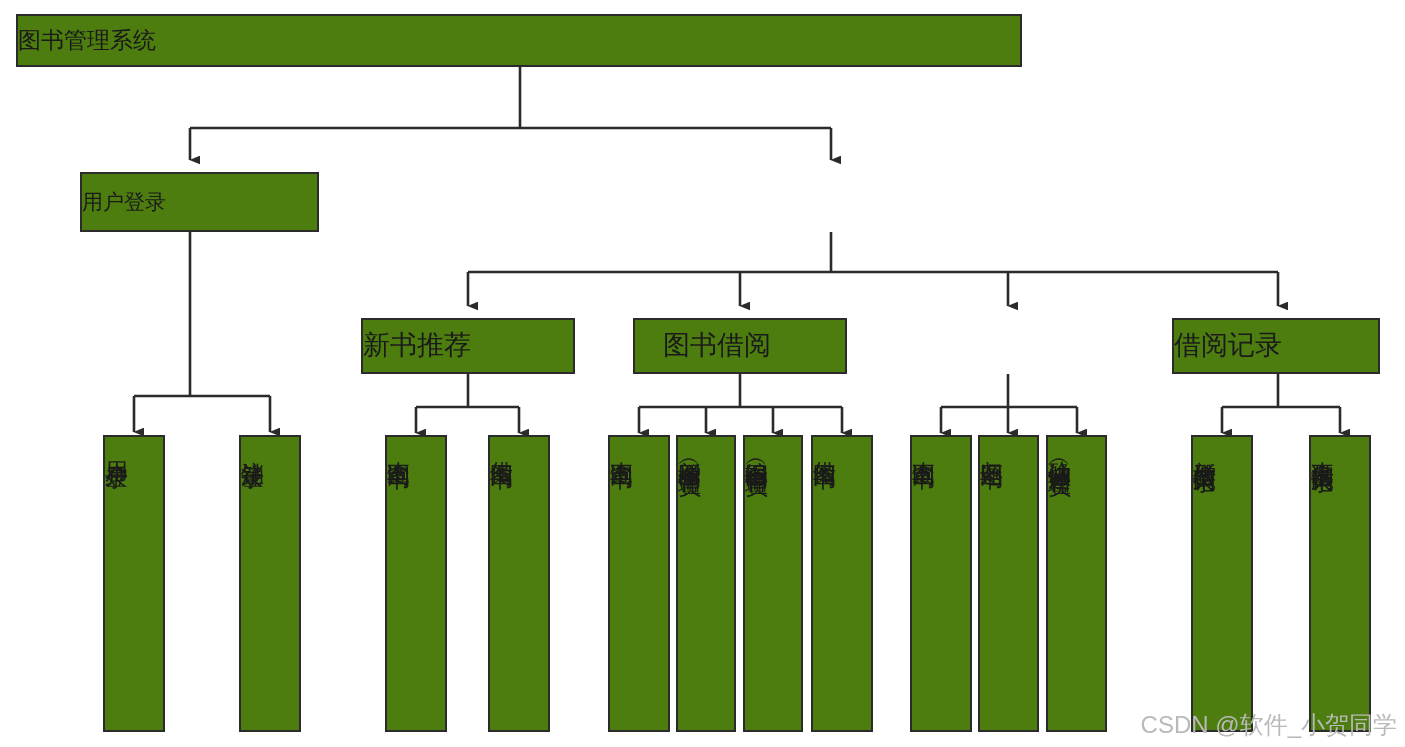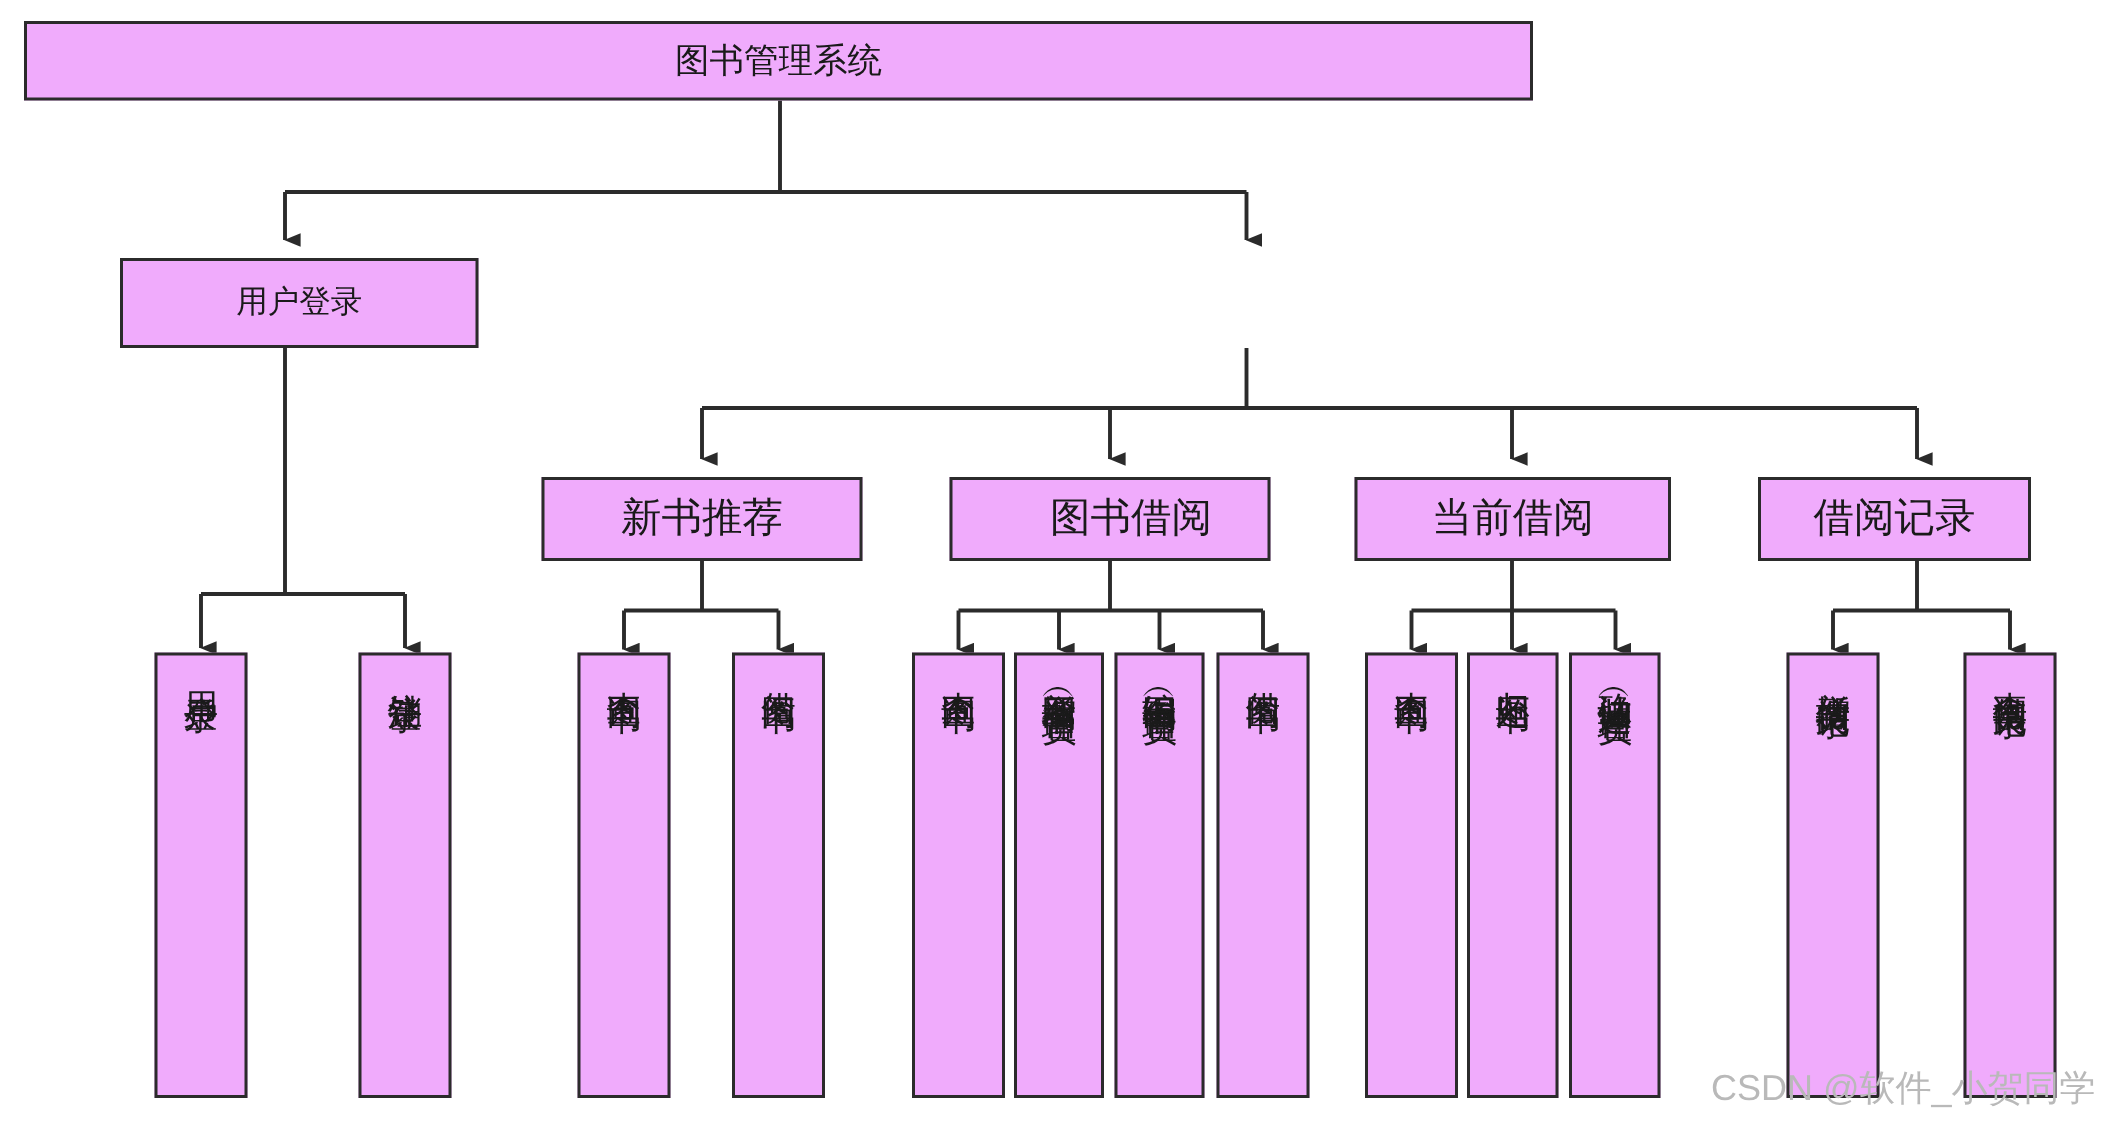--- a/index.html
+++ b/index.html
@@ -21,25 +21,24 @@
     position: absolute;
     left: 0;
     top: 0;
     width: 1405px;
     height: 747px;
     pointer-events: none;
   }
   .node {
     position: absolute;
     box-sizing: border-box;
-    background: #f0abfc;
+    background: #4d7c0f;
     border: 2px solid #2b2b2b;
     display: flex;
     align-items: center;
-    justify-content: center;
     color: #1a1a1a;
     z-index: 2;
   }
   .node .label {
     display: block;
     text-align: center;
     line-height: 1.18;
     white-space: nowrap;
   }
   .node.root .label { font-size: 23px; }
@@ -133,24 +132,21 @@
   <div class="node lvl2" style="left:80px; top:172px; width:239px; height:60px;">
     <span class="label">用户登录</span>
   </div>
 
   <div class="node lvl3" style="left:361px; top:318px; width:214px; height:56px;">
     <span class="label">新书推荐</span>
   </div>
   <div class="node lvl3" style="left:633px; top:318px; width:214px; height:56px;padding-left:28px;">
     <span class="label">图书借阅</span>
   </div>
-  <div class="node lvl3" style="left:903px; top:318px; width:211px; height:56px;">
-    <span class="label">当前借阅</span>
-  </div>
-  <div class="node lvl3" style="left:1172px; top:318px; width:182px; height:56px;">
+  <div class="node lvl3" style="left:1172px; top:318px; width:208px; height:56px;">
     <span class="label">借阅记录</span>
   </div>
 
   <div class="node leaf" style="left:103px; top:435px; width:62px; height:297px;">
     <span class="label">用户登录</span>
   </div>
   <div class="node leaf" style="left:239px; top:435px; width:62px; height:297px;">
     <span class="label">注销登录</span>
   </div>
 

